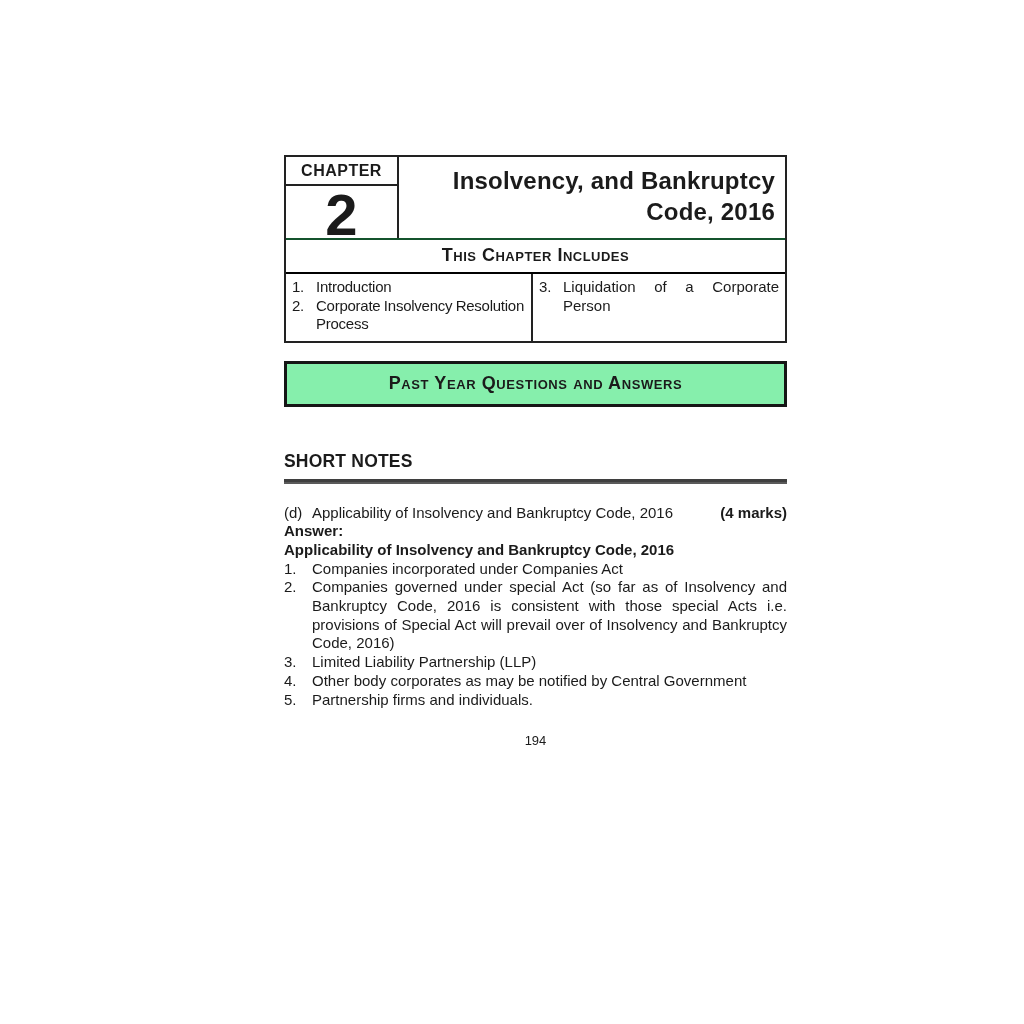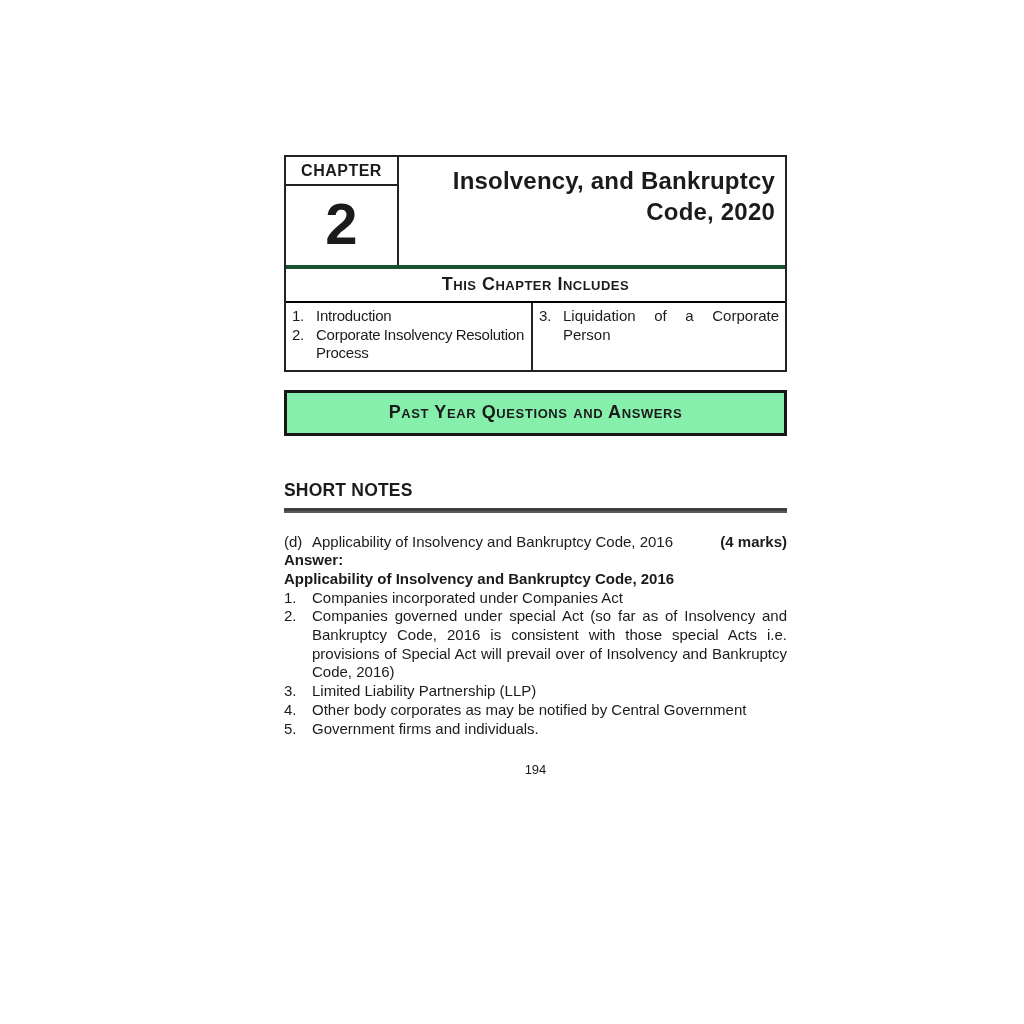--- a/index.html
+++ b/index.html
@@ -12,21 +12,21 @@
     overflow: hidden;
   }
   .content {
     position: absolute;
     left: 284px; top: 155px;
     width: 503px;
   }
 
   
   .chapter-box { border: 2px solid #222; }
-  .box-top { display: flex; height: 112px; border-bottom: 4px solid #14532d; }
+  .box-top { display: flex; height: 83px; border-bottom: 2px solid #14532d; }
   .chapter-cell {
     width: 113px; border-right: 2px solid #222;
     display: flex; flex-direction: column;
   }
   .chapter-label {
     text-align: center; font-weight: bold; font-size: 16px;
     letter-spacing: 0.5px; padding: 5px 0 4px;
     border-bottom: 2px solid #222;
   }
   .chapter-number {
@@ -98,21 +98,21 @@
 <body>
 
 <div class="content">
 
   <div class="chapter-box">
     <div class="box-top">
       <div class="chapter-cell">
         <div class="chapter-label">CHAPTER</div>
         <div class="chapter-number">2</div>
       </div>
-      <div class="title-cell">Insolvency, and Bankruptcy Code, 2020</div>
+      <div class="title-cell">Insolvency, and Bankruptcy Code, 2016</div>
     </div>
     <div class="includes-header">This Chapter Includes</div>
     <div class="includes-row">
       <div class="inc-left">
         <div class="inc-item">
           <span class="inc-num">1.</span>
           <span class="inc-text">Introduction</span>
         </div>
         <div class="inc-item">
           <span class="inc-num">2.</span>
@@ -154,20 +154,20 @@
       <div class="ans-item">
         <span class="ans-num">3.</span>
         <span class="ans-text">Limited Liability Partnership (LLP)</span>
       </div>
       <div class="ans-item">
         <span class="ans-num">4.</span>
         <span class="ans-text">Other body corporates as may be notified by Central Government</span>
       </div>
       <div class="ans-item">
         <span class="ans-num">5.</span>
-        <span class="ans-text">Government firms and individuals.</span>
+        <span class="ans-text">Partnership firms and individuals.</span>
       </div>
     </div>
   </div>
 
   <div class="page-number">194</div>
 
 </div>
 
 </body></html>

